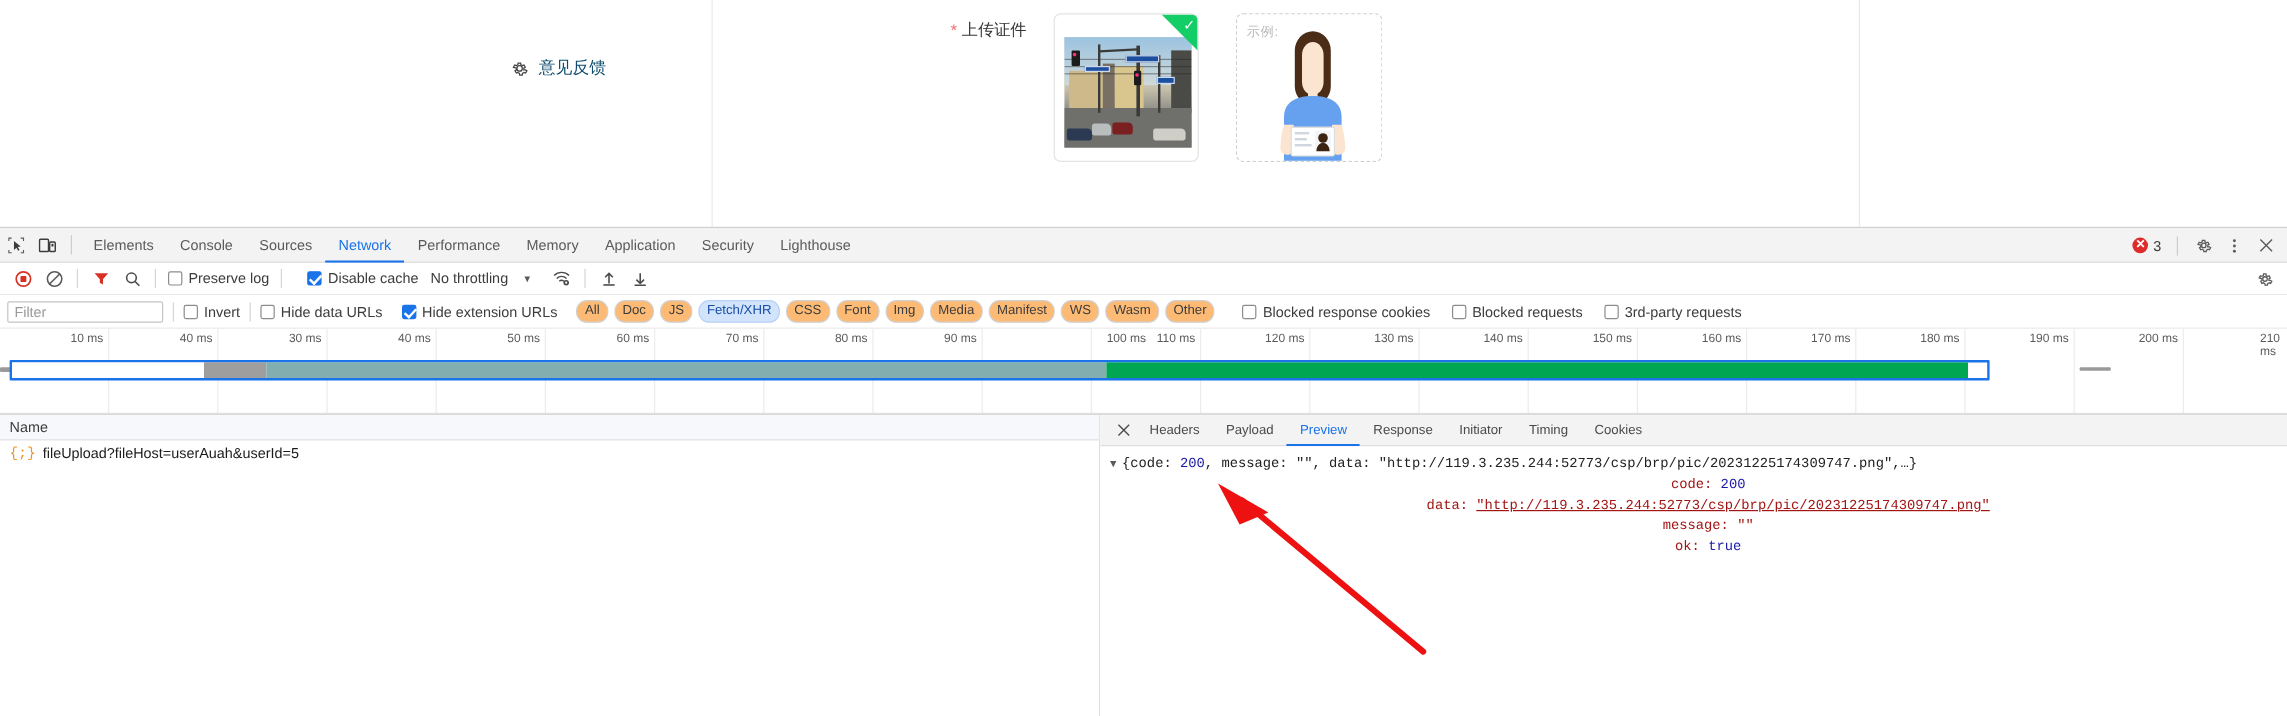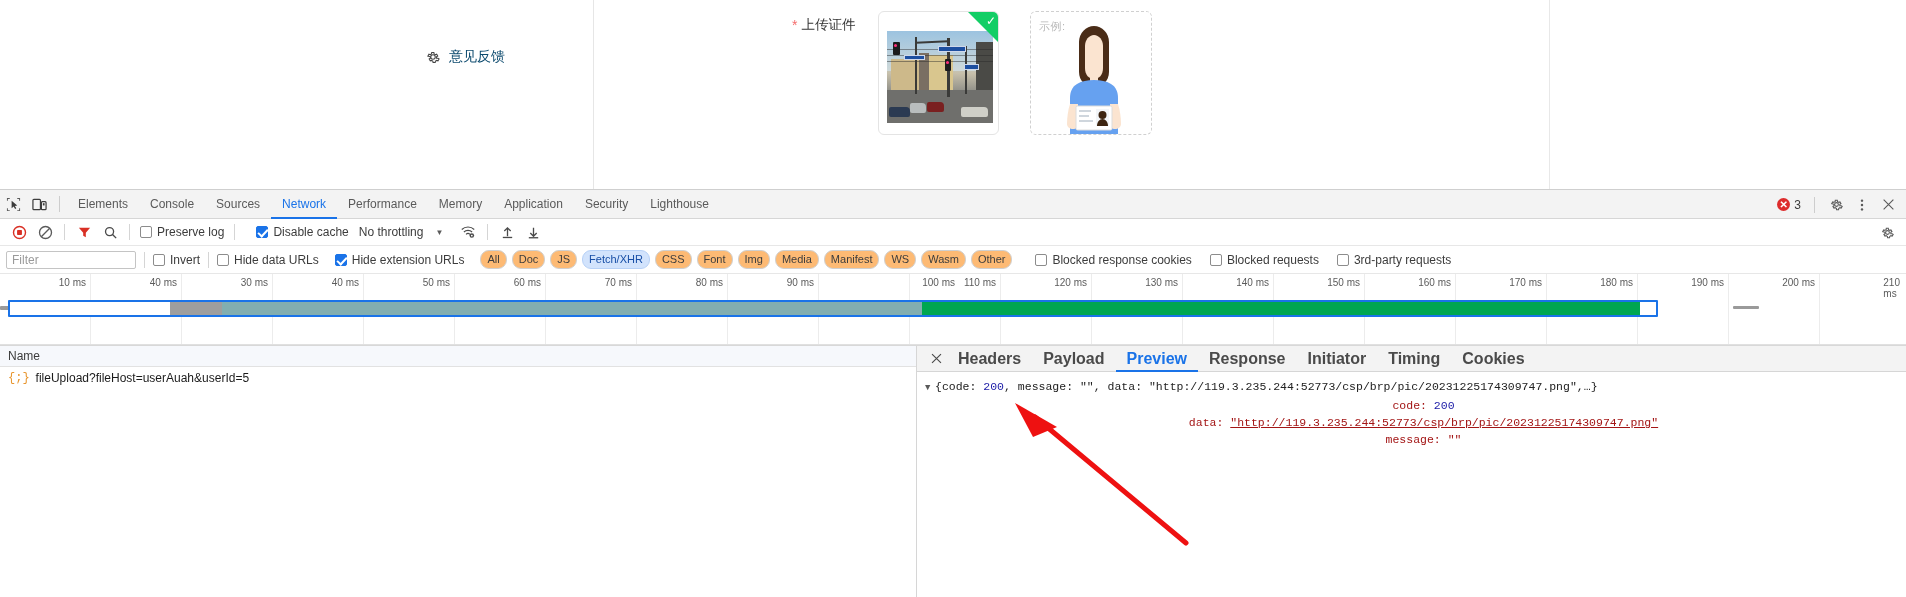--- a/index.html
+++ b/index.html
@@ -225,21 +225,21 @@
     font-size:12px; color:#1b1b1b; cursor:pointer;
   }
   .json-ico { color:#e8962f; font-size:12px; font-family:"Liberation Mono", monospace; }
 
   .detail { flex:1; position:relative; background:#fff; }
   .detail-tabs {
     height: 26px; background:#f3f3f3; border-bottom:1px solid #d6d6d6;
     display:flex; align-items:center; padding-left: 8px;
   }
   .close-x { width:22px; height:22px; display:flex; align-items:center; justify-content:center; cursor:pointer; color:#4a4a4a; }
-  .d-tab { height:26px; padding:0 11px; display:flex; align-items:center; font-size:16px; color:#4a4a4a; cursor:pointer; white-space:nowrap;font-weight:bold; }
+  .d-tab { height:26px; padding:0 11px; display:flex; align-items:center; font-size:11px; color:#4a4a4a; cursor:pointer; white-space:nowrap; }
   .d-tab.active { color:#1a73e8; box-shadow: inset 0 -2px 0 #1a73e8; }
 
   .preview-body {
     position:absolute; left:0; top:26px; right:0; bottom:0;
     background:#fff; padding: 6px 0 0 8px;
     font-family: "Liberation Mono", monospace; font-size: 11.5px;
     line-height: 17px; color:#222;
     overflow:hidden;
   }
   .pv-line { white-space: pre; }
@@ -586,20 +586,21 @@
 
         <div class="preview-body">
           <div class="pv-line"><span class="tri">▼</span><span>{code: </span><span class="num">200</span><span>, message: "", data: "</span><span>http://119.3.235.244:52773/csp/brp/pic/20231225174309747.png</span><span>",…}</span></div>
 
           <div class="pv-line pv-indent"><span class="k">code:</span> <span class="num">200</span></div>
 
           <div class="pv-line pv-indent"><span class="k">data:</span> <span class="link">"http://119.3.235.244:52773/csp/brp/pic/20231225174309747.png"</span></div>
 
           <div class="pv-line pv-indent"><span class="k">message:</span> <span class="str">""</span></div>
 
+          <div class="pv-line pv-indent"><span class="k">ok:</span> <span class="bool">true</span></div>
         </div>
       </div>
     </div>
   </div>
 
   <svg class="arrow-svg" width="360" height="200" viewBox="0 0 360 200">
     <g>
       <path d="M181 148 L30 22" stroke="#ee1111" stroke-width="5" stroke-linecap="round" fill="none"></path>
       <path d="M10 8 L52 32 L28 42 Z" fill="#ee1111"></path>
     </g>

